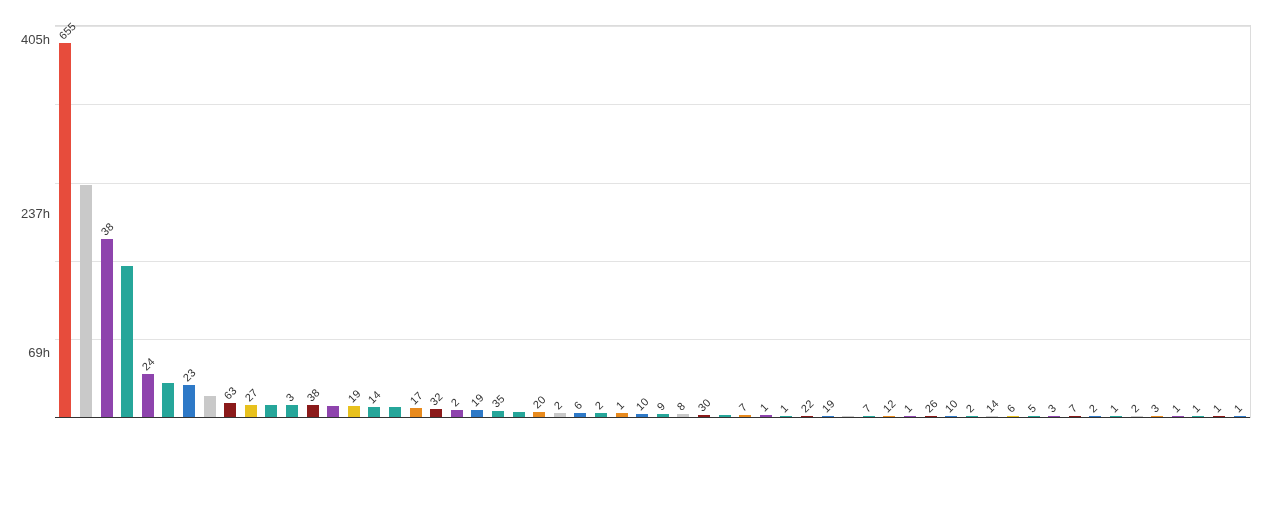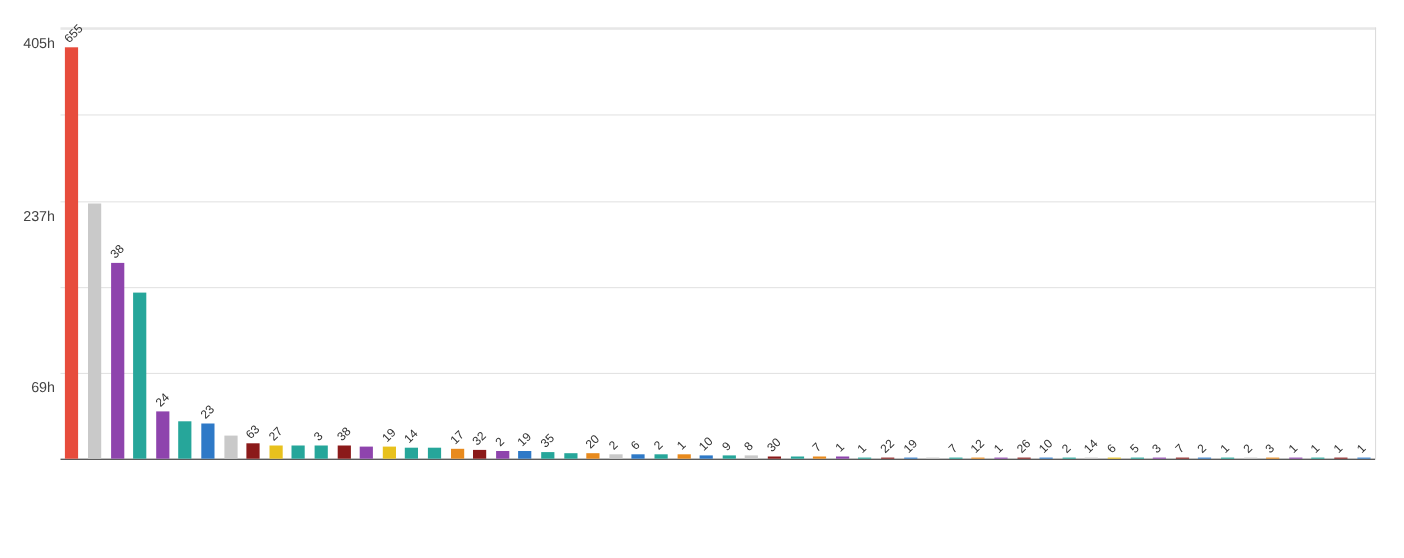--- a/index.html
+++ b/index.html
@@ -91,21 +91,21 @@
     filter:blur(3px);
     opacity:.55;
   }
 </style>
 </head>
 <body>
 
 <div class="chart-wrap">
 
   <div class="y-tick" style="top:352px">69h</div>
-  <div class="y-tick" style="top:196px">237h</div>
+  <div class="y-tick" style="top:213px">237h</div>
   <div class="y-tick" style="top:39px">405h</div>
 
   <div class="plot-area">
     <div class="hgrid" style="top:0"></div>
     <div class="hgrid" style="top:78px"></div>
     <div class="hgrid" style="top:157px"></div>
     <div class="hgrid" style="top:235px"></div>
     <div class="hgrid" style="top:313px"></div>
   </div>
 

